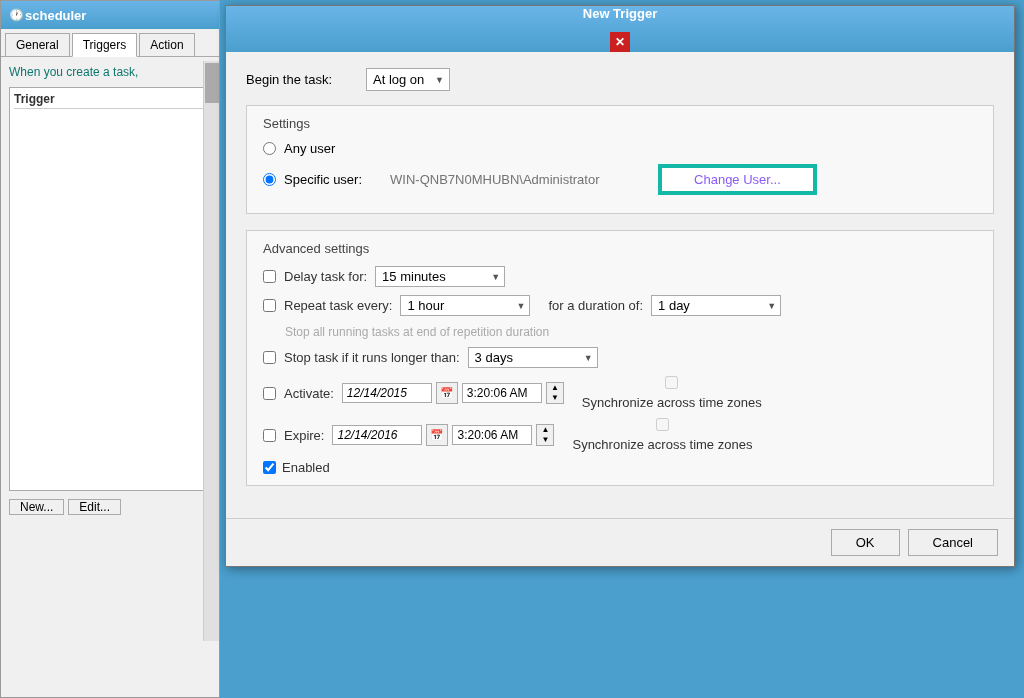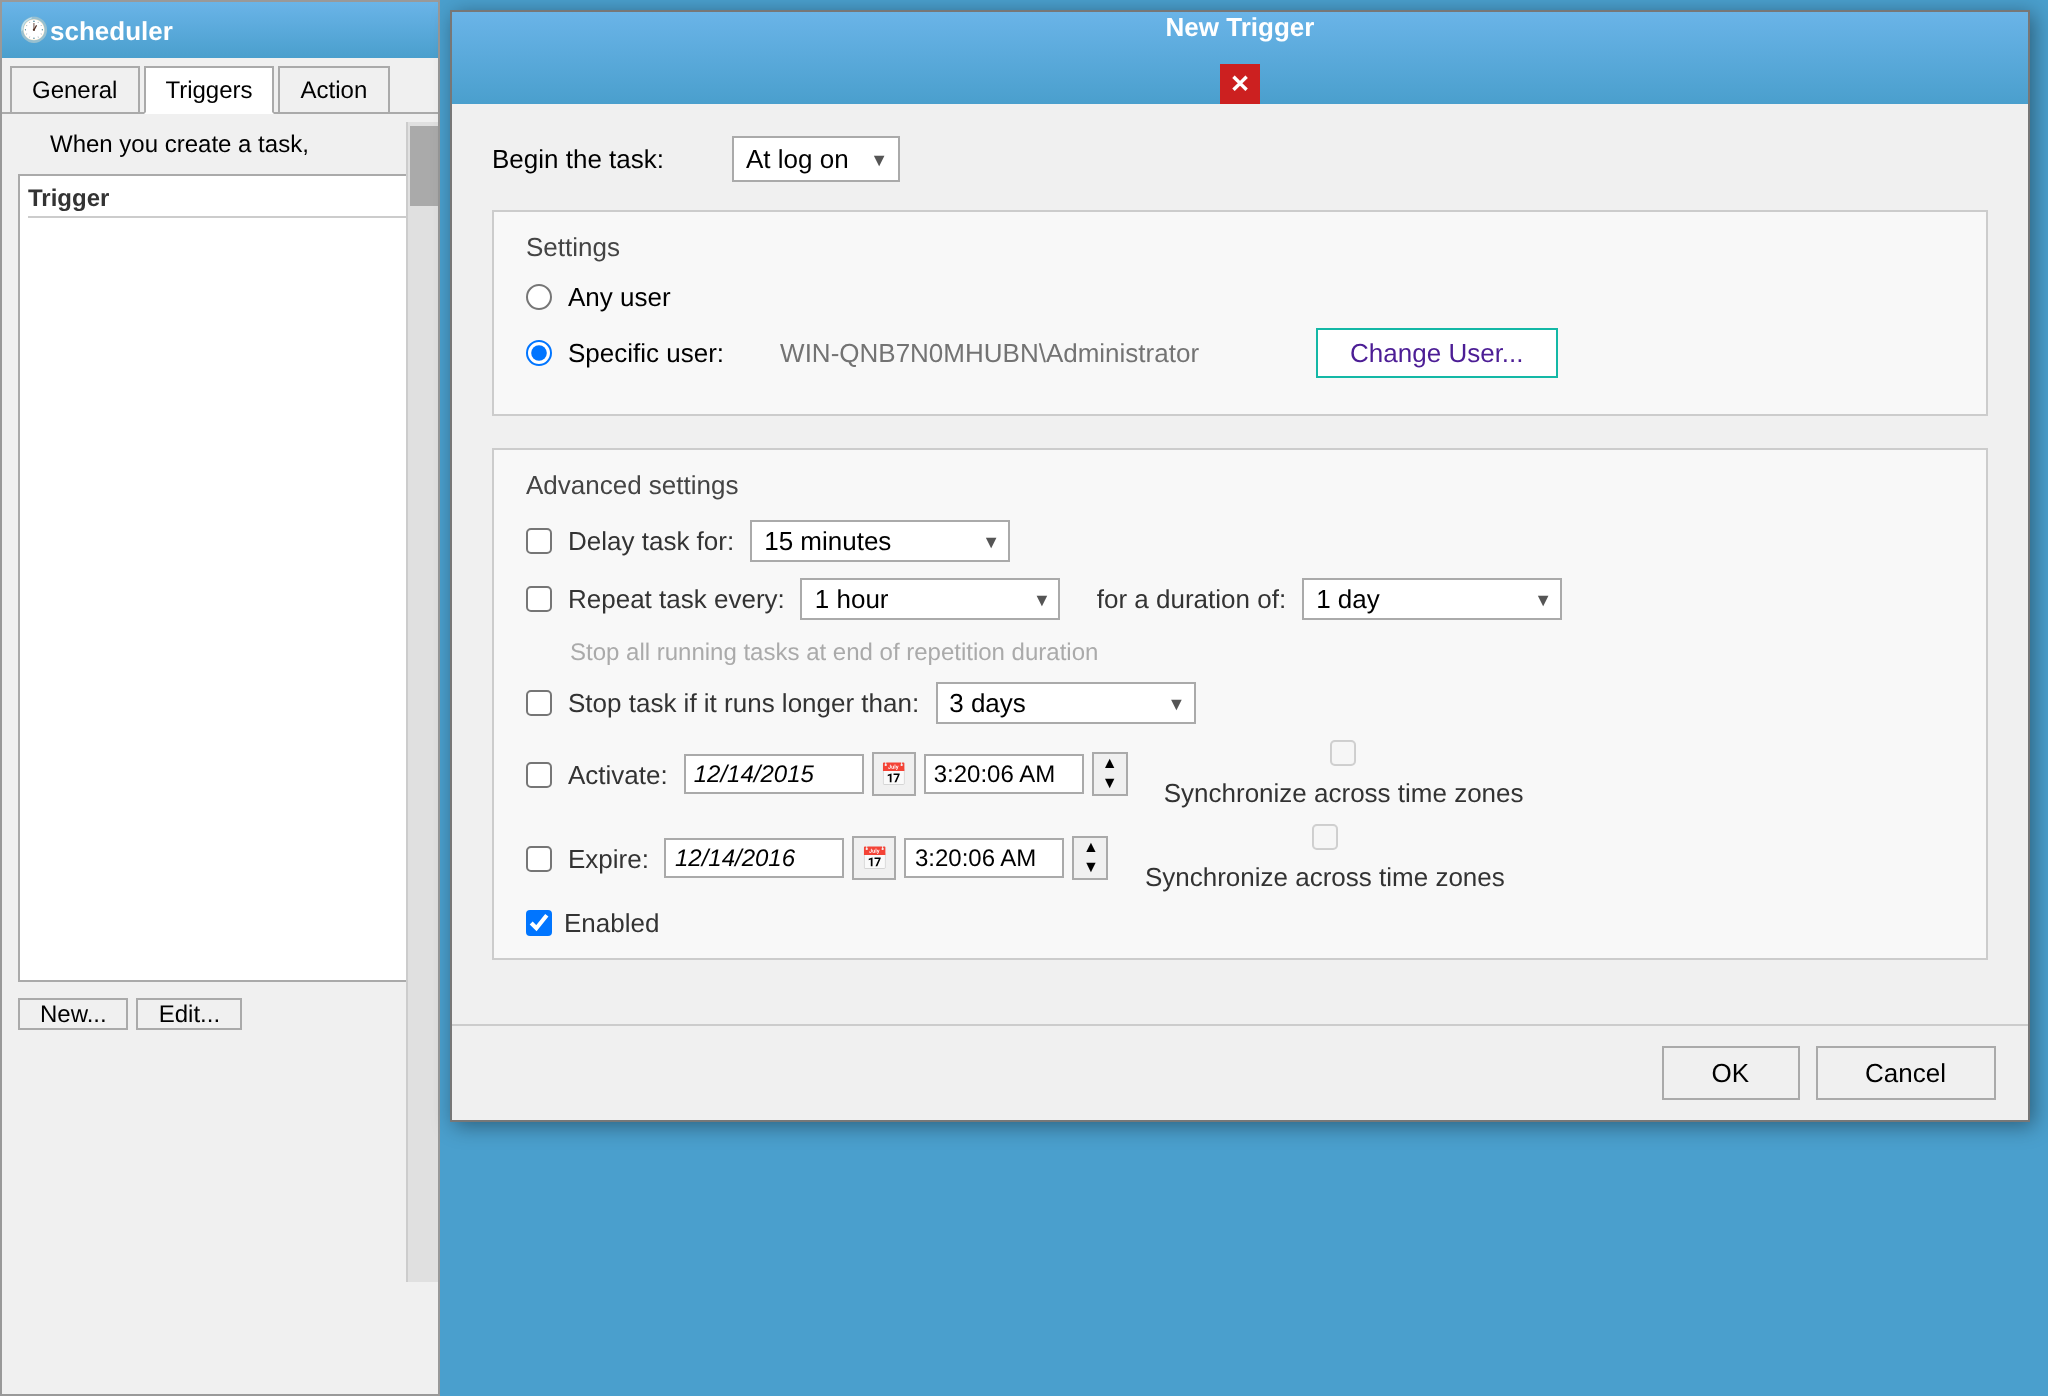--- a/index.html
+++ b/index.html
@@ -44,23 +44,22 @@
       background: white;
       border-bottom: 1px solid white;
       margin-bottom: -1px;
       z-index: 1;
     }
     .bg-content {
       padding: 8px;
     }
     .bg-when-text {
       font-size: 12px;
-      color: #000000;
+      color: #0f766e;
       margin-bottom: 8px;
-      margin-left: 16px;
     }
     .bg-trigger-list {
       border: 1px solid #aaa;
       background: white;
       height: 404px;
       padding: 4px;
     }
     .bg-trigger-header {
       font-size: 12px;
       font-weight: bold;
@@ -185,24 +184,24 @@
       align-items: center;
       gap: 8px;
     }
     .user-display {
       font-size: 13px;
       color: #737373;
       margin-left: 20px;
       min-width: 260px;
     }
     .change-user-btn {
-      padding: 4px 16px;
-      border: 1px solid #14b8a6;
-      background: white;
-      color: #4c1d95;
+      padding: 4px 32px;
+      border: 4px solid #14b8a6;
+      background: white;
+      color: #8b5cf6;
       cursor: pointer;
       font-size: 13px;
     }
 
     
     .advanced-group {
       border: 1px solid #ccc;
       padding: 10px 16px;
       margin-bottom: 16px;
       background: #f8f8f8;

